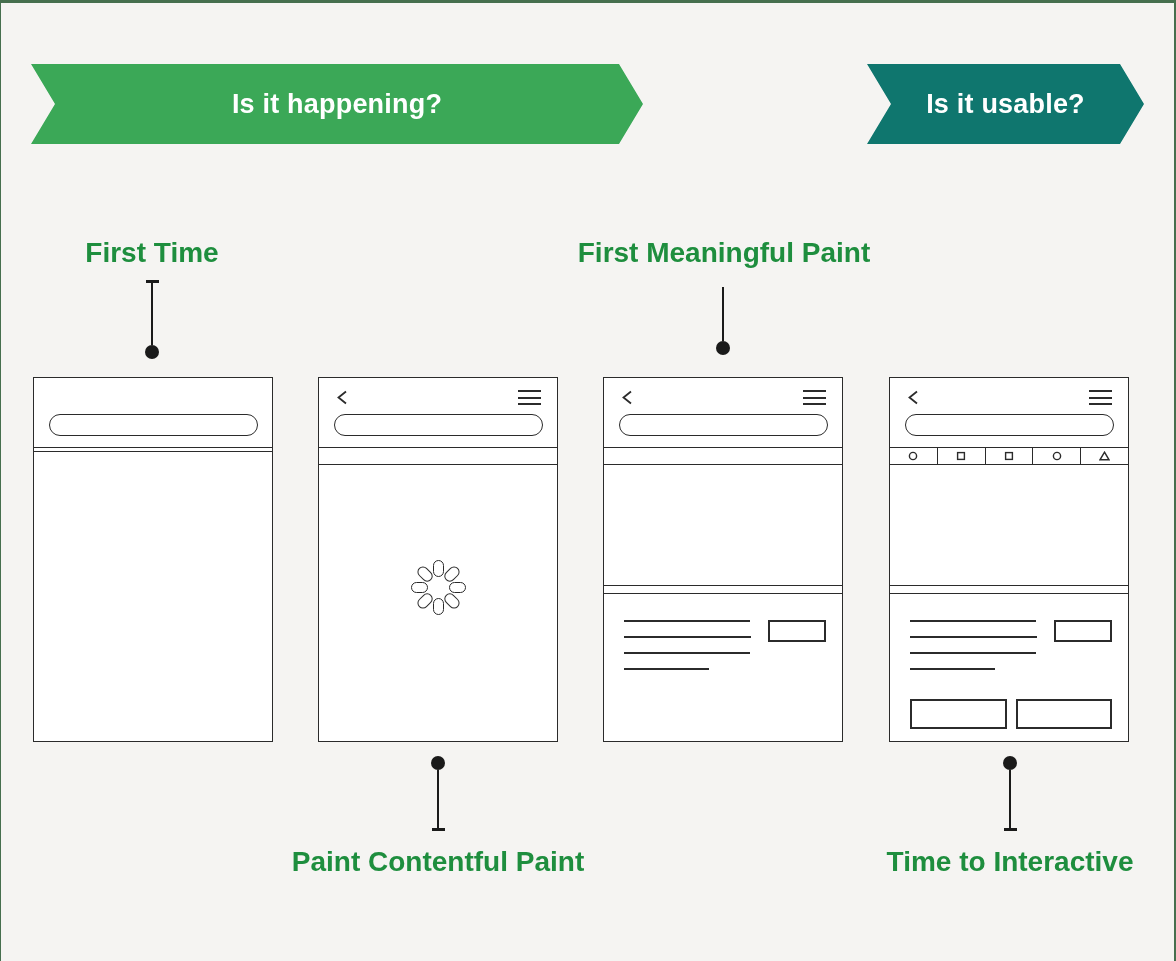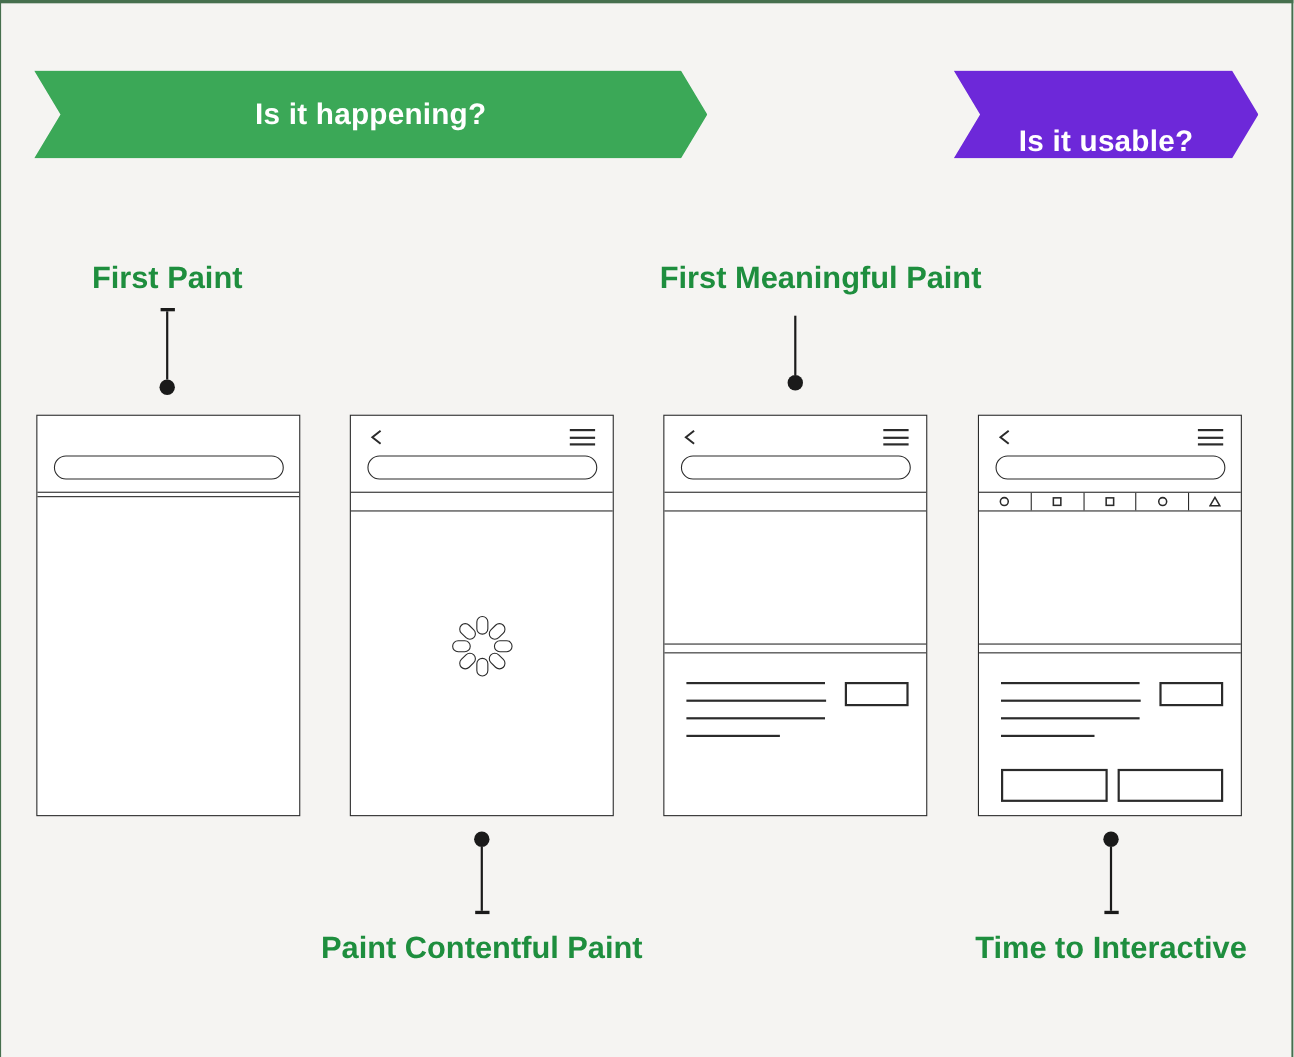--- a/index.html
+++ b/index.html
@@ -15,21 +15,21 @@
     position:absolute;top:0;height:80px;display:flex;align-items:center;justify-content:center;
     color:#fff;font-size:27px;font-weight:bold;letter-spacing:.2px;
     clip-path:polygon(0 0, calc(100% - 24px) 0, 100% 50%, calc(100% - 24px) 100%, 0 100%, 24px 50%);
   }
   .chev-1{left:0;width:612px;}
   .chev-2{left:594px;width:260px;}
   .chev-3{left:836px;width:277px;}
   
   .metric-label{position:absolute;font-size:28px;font-weight:bold;text-align:center;}
   .lbl-fp {left:1px;  width:300px;top:234px;}
-  .lbl-fmp{left:545px;width:400px;top:234px;}
+  .lbl-fmp{left:523px;width:400px;top:234px;}
   .lbl-fcp{left:237px;width:400px;top:843px;}
   .lbl-tti{left:809px;width:400px;top:843px;}
   
   .marker{position:absolute;width:14px;display:flex;flex-direction:column;align-items:center;}
   .marker .tick{width:13px;height:3px;background:#1a1a1a;}
   .marker .stem{width:2.5px;background:#1a1a1a;}
   .marker .dot{width:14px;height:14px;border-radius:50%;background:#1a1a1a;}
   .mk-fp {left:144px; top:277px;} .mk-fp .stem{height:62px;}
   .mk-fmp{left:715px; top:284px;} .mk-fmp .stem{height:54px;}
   .mk-fcp{left:430px; top:753px;} .mk-fcp .stem{height:58px;}
@@ -78,26 +78,26 @@
 </style>
 </head>
 <body>
 
 <div class="canvas">
 
   <div class="banner">
     <div class="chevron chev-1" style="background-color: rgb(59, 168, 87);">
       <span>Is it happening?</span>
     </div>
-    <div class="chevron chev-3" style="background-color: #6d28d9; align-items: flex-end;">
+    <div class="chevron chev-3" style="background-color: #0f766e;">
       <span>Is it usable?</span>
     </div>
   </div>
 
-  <div class="metric-label lbl-fp" style="color: rgb(30, 142, 62);">First Paint</div>
+  <div class="metric-label lbl-fp" style="color: rgb(30, 142, 62);">First Time</div>
   <div class="metric-label lbl-fmp" style="color: rgb(30, 142, 62);">First Meaningful Paint</div>
   <div class="metric-label lbl-fcp" style="color: rgb(30, 142, 62);">Paint Contentful Paint</div>
   <div class="metric-label lbl-tti" style="color: rgb(30, 142, 62);">Time to Interactive</div>
 
   <div class="marker mk-fp">
     <div class="tick"></div>
     <div class="stem"></div>
     <div class="dot"></div>
   </div>
   <div class="marker mk-fmp">

